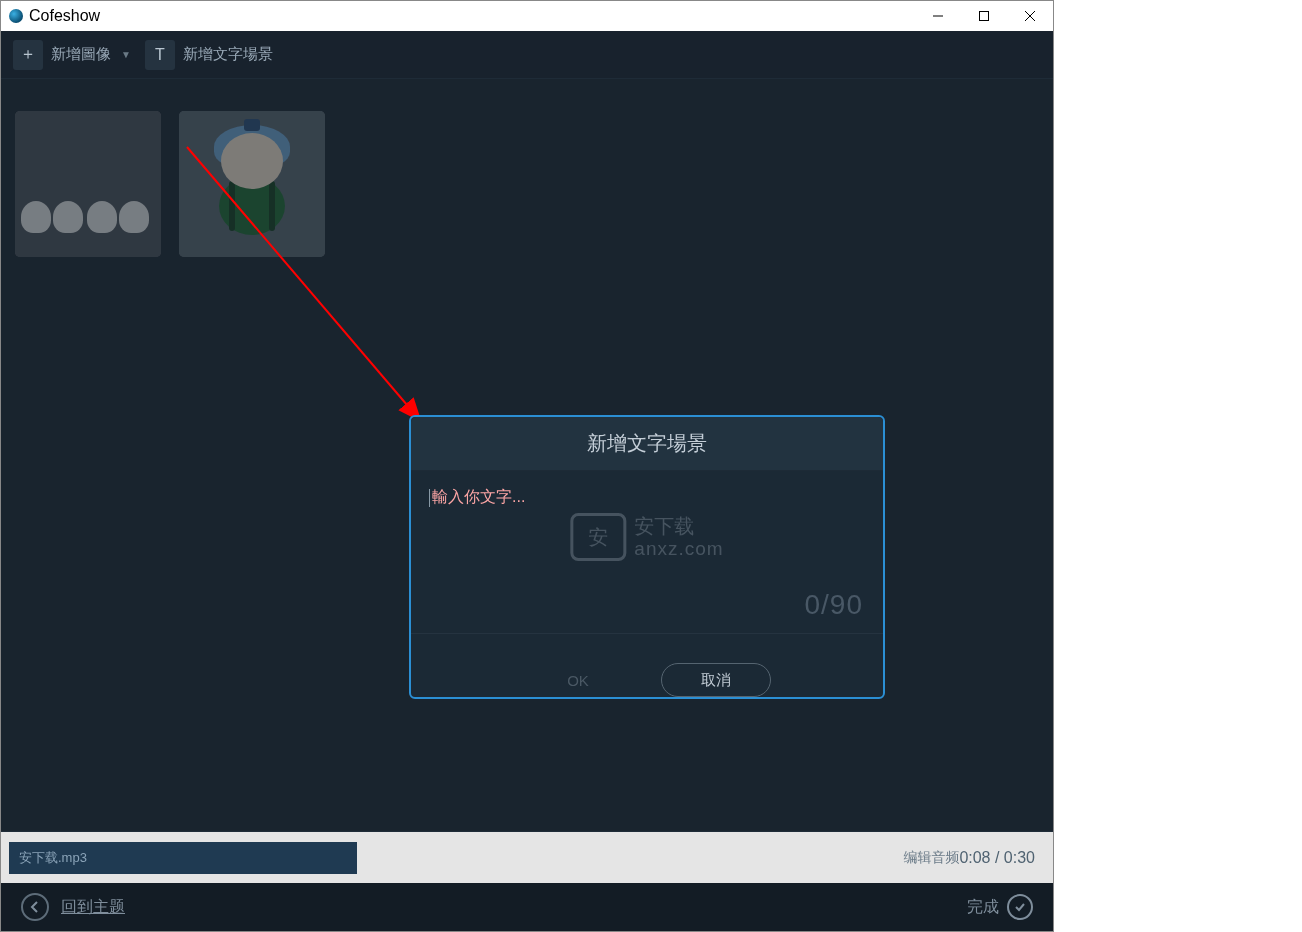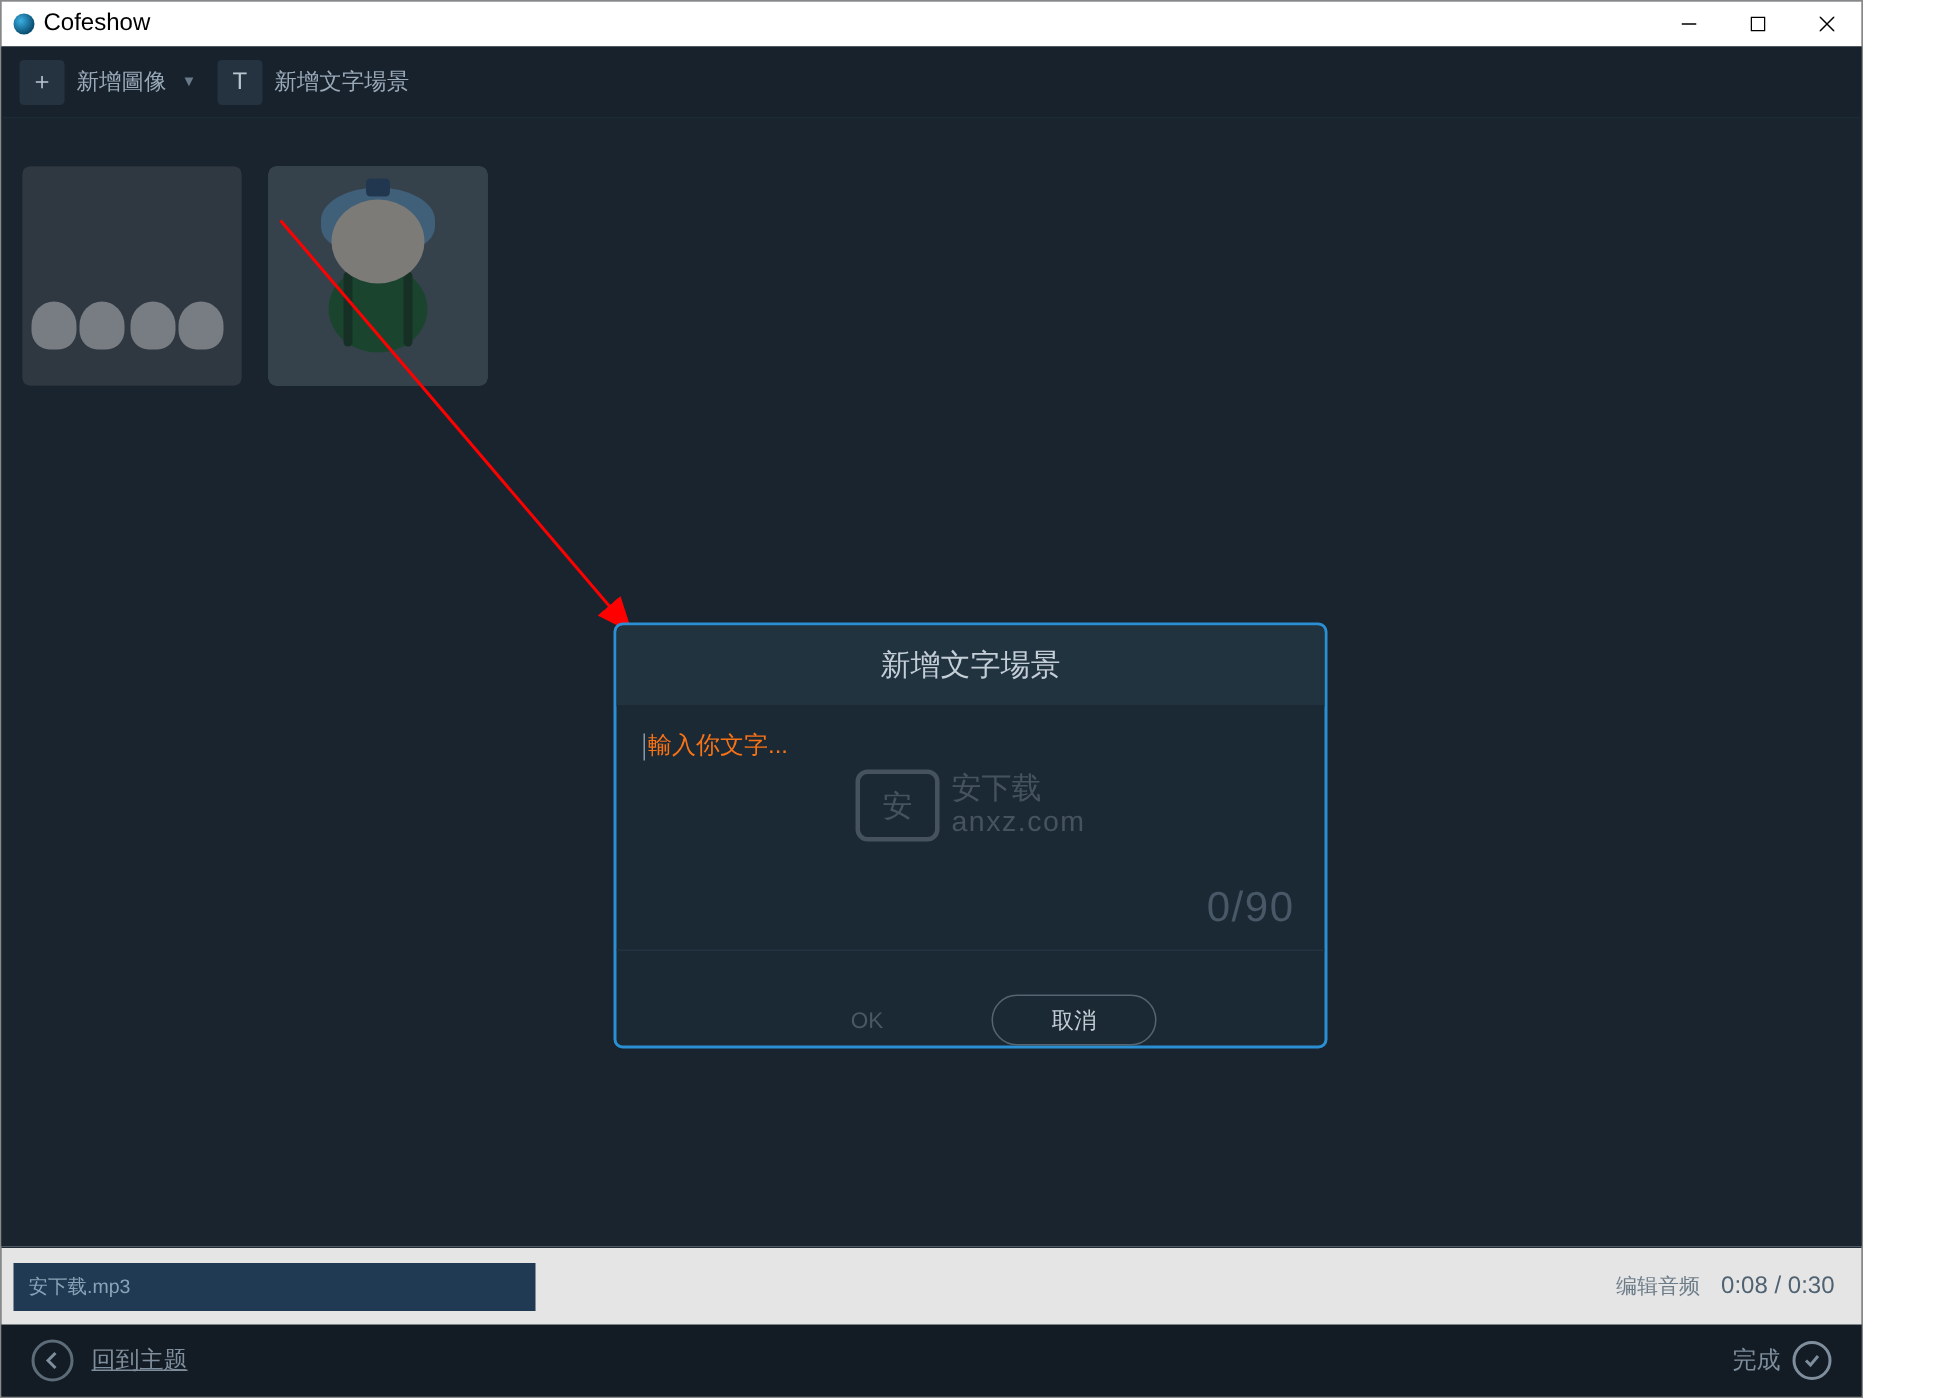--- a/index.html
+++ b/index.html
@@ -1,17 +1,17 @@
 <!DOCTYPE html>
 <html><head>
 <meta charset="utf-8">
 <style>
 * { margin: 0; padding: 0; box-sizing: border-box; font-family: "Microsoft YaHei", "Segoe UI", sans-serif; user-select: none; }
 html, body { width: 1302px; height: 932px; overflow: hidden; }
-.window { width: 1242px; height: 932px; background: #19242e; display: flex; flex-direction: column; border: 1px solid #888; }
+.window { width: 1054px; height: 932px; background: #19242e; display: flex; flex-direction: column; border: 1px solid #888; }
 .titlebar { height: 30px; background: #ffffff; display: flex; align-items: center; justify-content: space-between; padding-left: 8px; color: #000; }
 .title-left { display: flex; align-items: center; gap: 6px; }
 .winctrls { display: flex; }
 .winctrl { width: 46px; height: 30px; display: flex; align-items: center; justify-content: center; font-size: 12px; color: #000; }
 .toolbar { height: 48px; background: #18222d; display: flex; align-items: center; gap: 14px; padding: 0 12px; color: #9aaab8; font-size: 15px; border-bottom: 1px solid #1e2b37; }
 .icon-btn { width: 30px; height: 30px; background: #253340; border-radius: 3px; display: flex; align-items: center; justify-content: center; color: #b9c6d1; font-size: 16px; }
 .tool-group { display: flex; align-items: center; gap: 8px; }
 .caret { font-size: 10px; color: #6a7a86; margin-left: 2px; }
 .content { flex: 1; position: relative; background: #19242e; }
 .thumbs { display: flex; gap: 18px; padding: 32px 0 0 14px; }
@@ -28,35 +28,35 @@
 .melon::before{content:"";position:absolute;left:10px;top:4px;width:6px;height:50px;background:#123f1e;border-radius:3px;}
 .melon::after{content:"";position:absolute;right:10px;top:4px;width:6px;height:50px;background:#123f1e;border-radius:3px;}
 .head { position:absolute; left:50%; top:22px; transform:translateX(-50%); width:62px; height:56px; background:#f5e4d0; border-radius:50%; }
 .hair { position:absolute; left:50%; top:14px; transform:translateX(-50%); width:76px; height:44px; background:#6fa6d6; border-radius:50% 50% 40% 40%;}
 .bow { position:absolute; left:50%; top:8px; transform:translateX(-50%); width:16px; height:12px; background:#2b4e7a; border-radius:3px;}
 .arrow-svg { position: absolute; left: 176px; top: 60px; pointer-events: none; }
 
 .dialog { position: absolute; left: 408px; top: 336px; width: 476px; height: 284px; background: #1b2935; border: 2px solid #2b8fd4; border-radius: 6px; display: flex; flex-direction: column; }
 .dlg-title { height: 54px; display: flex; align-items: center; justify-content: center; color: #c4ced7; font-size: 20px; background: #223340; border-radius: 5px 5px 0 0; border-bottom: 1px solid #1d2a36; }
 .dlg-body { flex: 1; position: relative; padding: 16px 18px 0 18px; }
-.dlg-input { color: #f97316; font-size: 16px; position: relative; }
+.dlg-input { color: #fca5a5; font-size: 16px; position: relative; }
 .cursor { display:inline-block; width:1px; height:18px; background:#8899a6; vertical-align:middle; margin-right:2px;}
 .counter { position: absolute; right: 20px; bottom: 12px; color: #495866; font-size: 28px; letter-spacing: 1px; }
 .dlg-btns { height: 64px; display: flex; align-items: flex-end; justify-content: center; gap: 28px; border-top: 1px solid #253340; }
 .dlg-btn { min-width: 110px; height: 34px; border-radius: 17px; display: flex; align-items: center; justify-content: center; font-size: 15px; }
 .ok-btn { color: #4a5864; }
 .cancel-btn { color: #c3cdd6; border: 1px solid #556470; }
 .watermark { position: absolute; left: 50%; top: 42px; transform: translateX(-50%); opacity: 0.45; color: #7a8793; display:flex; align-items:center; gap:8px;}
 .wm-box{width:56px;height:48px;border:3px solid #7a8793;border-radius:8px;display:flex;align-items:center;justify-content:center;font-size:20px;}
 .wm-txt{display:flex;flex-direction:column;line-height:1.2;font-size:20px;}
 .wm-sub{font-size:19px;letter-spacing:1px;}
 
 .audiobar { height: 52px; background: #e5e5e5; border-top: 1px solid #1f2c38; display: flex; align-items: stretch; position: relative; }
 .audio-track { position: absolute; left: 8px; top: 10px; height: 32px; background: #1f3a52; width: 348px; display: flex; align-items: center; padding-left: 10px; color: #8aa3b8; font-size: 13px; }
-.audio-right { position: absolute; right: 18px; top: 0; height: 100%; display: flex; align-items: center; gap: 14px; }
+.audio-right { position: absolute; right: 18px; top: 0; height: 100%; display: flex; align-items: center; }
 .edit-audio { color: #6c7c89; font-size: 14px; }
 .time { color: #4f6271; font-size: 16px; }
 
 .footer { height: 48px; background: #131c25; display: flex; align-items: center; justify-content: space-between; padding: 0 20px; color: #7f8e9c; font-size: 16px; }
 .footer-left { display: flex; align-items: center; gap: 12px; text-decoration: underline; }
 .back-circle { width: 28px; height: 28px; border: 2px solid #5d6c79; border-radius: 50%; display: flex; align-items: center; justify-content: center; font-size: 14px; color: #7f8e9c;}
 .footer-right { display: flex; align-items: center; gap: 8px; }
 .done-circle { width: 26px; height: 26px; border: 2px solid #7f8e9c; border-radius: 50%; display: flex; align-items: center; justify-content: center; font-size: 13px; color:#7f8e9c;}
 .app-icon{width:14px;height:14px;border-radius:50%;background:radial-gradient(circle at 35% 35%, #3ab0e3 0%, #0a4e72 70%);}
 </style>

